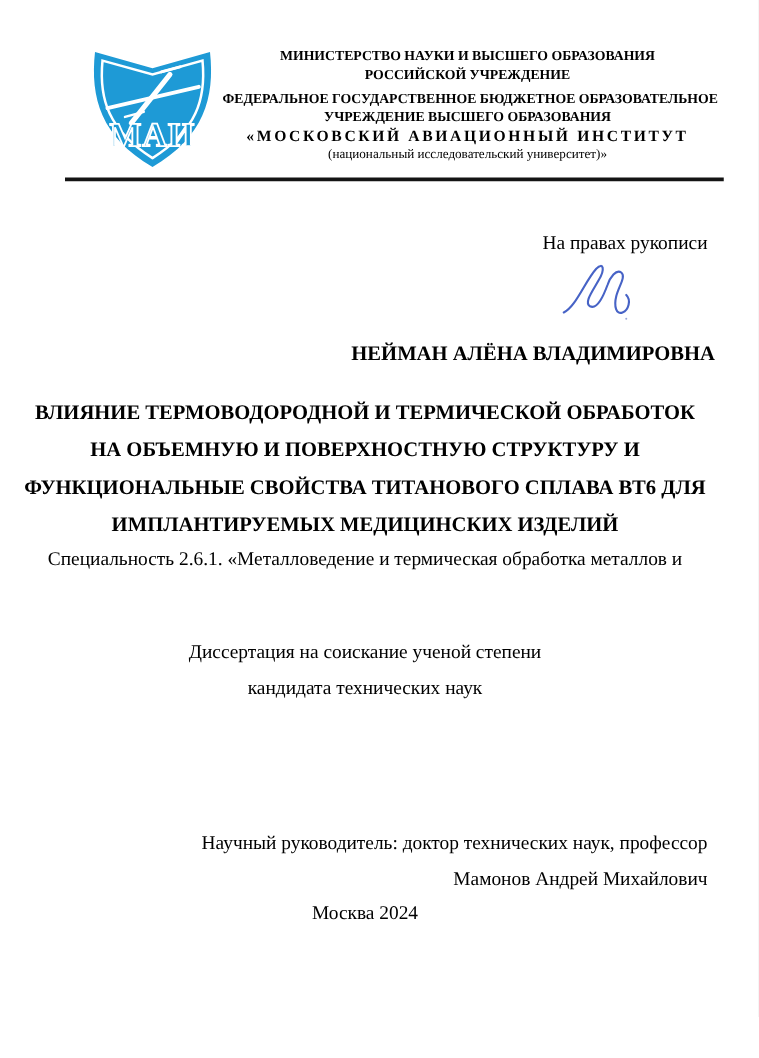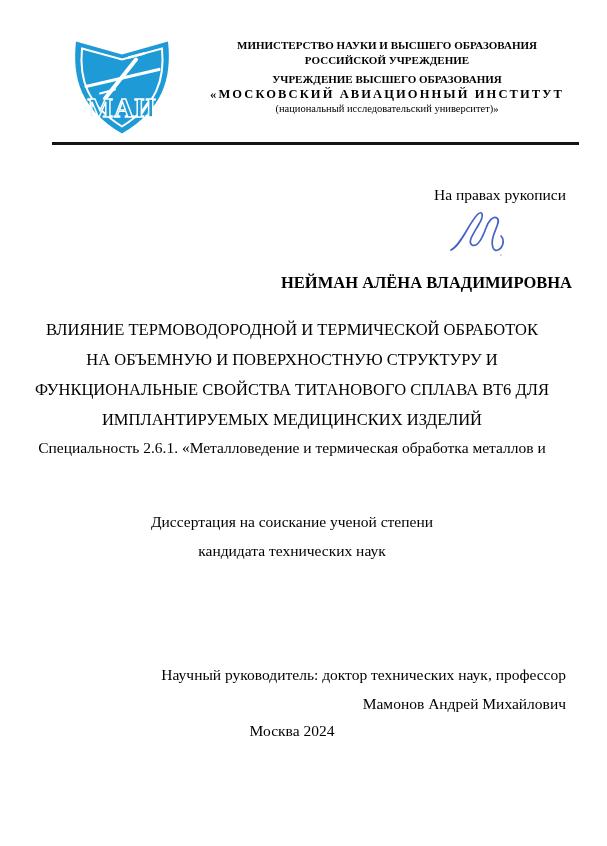--- a/index.html
+++ b/index.html
@@ -10,41 +10,41 @@
     background:#ffffff;
     font-family:"Liberation Serif","DejaVu Serif",serif;
     color:#000;
     overflow:hidden;
   }
   .nowrap { white-space:nowrap; }
   
   .logo { position:absolute; left:70px; top:36px; width:104px; height:101px; }
   .header-text {
     position:absolute; left:178px; top:38px; width:392px;
-    text-align:center; font-weight:bold;margin-left:13px;
+    text-align:center; font-weight:bold;
   }
   .h-line { font-size:11px; line-height:15px; white-space:nowrap; }
   .h-gap { height:4px; }
   .institute-line {
     font-size:12.5px; line-height:15px; letter-spacing:2.1px; white-space:nowrap;
   }
   .institute-sub {
     font-size:10.5px; line-height:13px; font-weight:normal; letter-spacing:0; white-space:nowrap;font-family:Liberation Serif, serif;
   }
   .rule { position:absolute; left:52px; top:142px; width:527px; height:3px; background:#141414; }
   
   .manuscript { position:absolute; right:41px; top:186px; font-size:15.5px; }
   .signature { position:absolute; left:448px; top:209px; width:62px; height:48px; }
   .author {
     position:absolute; left:12px; top:273px; width:560px;
     text-align:right; font-weight:bold; font-size:16.5px; white-space:nowrap;
   }
   .title-block {
     position:absolute; left:12px; top:315px; width:560px;
-    text-align:center; font-weight:normal; font-size:16.5px; line-height:30px;
+    text-align:center; font-weight:bold; font-size:16.5px; line-height:30px;
   }
   .title-block div { white-space:nowrap; }
   .specialty {
     position:absolute; left:12px; top:433px; width:560px;
     text-align:center; font-size:15.5px; line-height:30px;
   }
   .degree {
     position:absolute; left:12px; top:507px; width:560px;
     text-align:center; font-size:15.5px; line-height:29px;
   }
@@ -68,20 +68,21 @@
       <path d="M 59 21 L 74 17" stroke-width="2.4"></path>
       <path d="M 30 57 L 45 53" stroke-width="2"></path>
     </g>
     <text x="52" y="80" text-anchor="middle" font-family="Liberation Serif, DejaVu Serif, serif" font-weight="bold" font-size="27" letter-spacing="1" fill="#1e9ad6" stroke="#ffffff" stroke-width="1.4">МАИ</text>
   </svg>
 
   <div class="header-text">
     <div class="h-line">МИНИСТЕРСТВО НАУКИ И ВЫСШЕГО ОБРАЗОВАНИЯ</div>
     <div class="h-line">РОССИЙСКОЙ УЧРЕЖДЕНИЕ</div>
     <div class="h-gap"></div>
+    <div class="h-line">ФЕДЕРАЛЬНОЕ ГОСУДАРСТВЕННОЕ БЮДЖЕТНОЕ ОБРАЗОВАТЕЛЬНОЕ</div>
     <div class="h-line">УЧРЕЖДЕНИЕ ВЫСШЕГО ОБРАЗОВАНИЯ</div>
     <div class="institute-line">«МОСКОВСКИЙ АВИАЦИОННЫЙ ИНСТИТУТ</div>
     <div class="institute-sub">(национальный исследовательский университет)»</div>
   </div>
 
   <div class="rule"></div>
 
   <div class="manuscript">На правах рукописи</div>
 
   <svg class="signature" viewBox="0 0 62 48" xmlns="http://www.w3.org/2000/svg">

